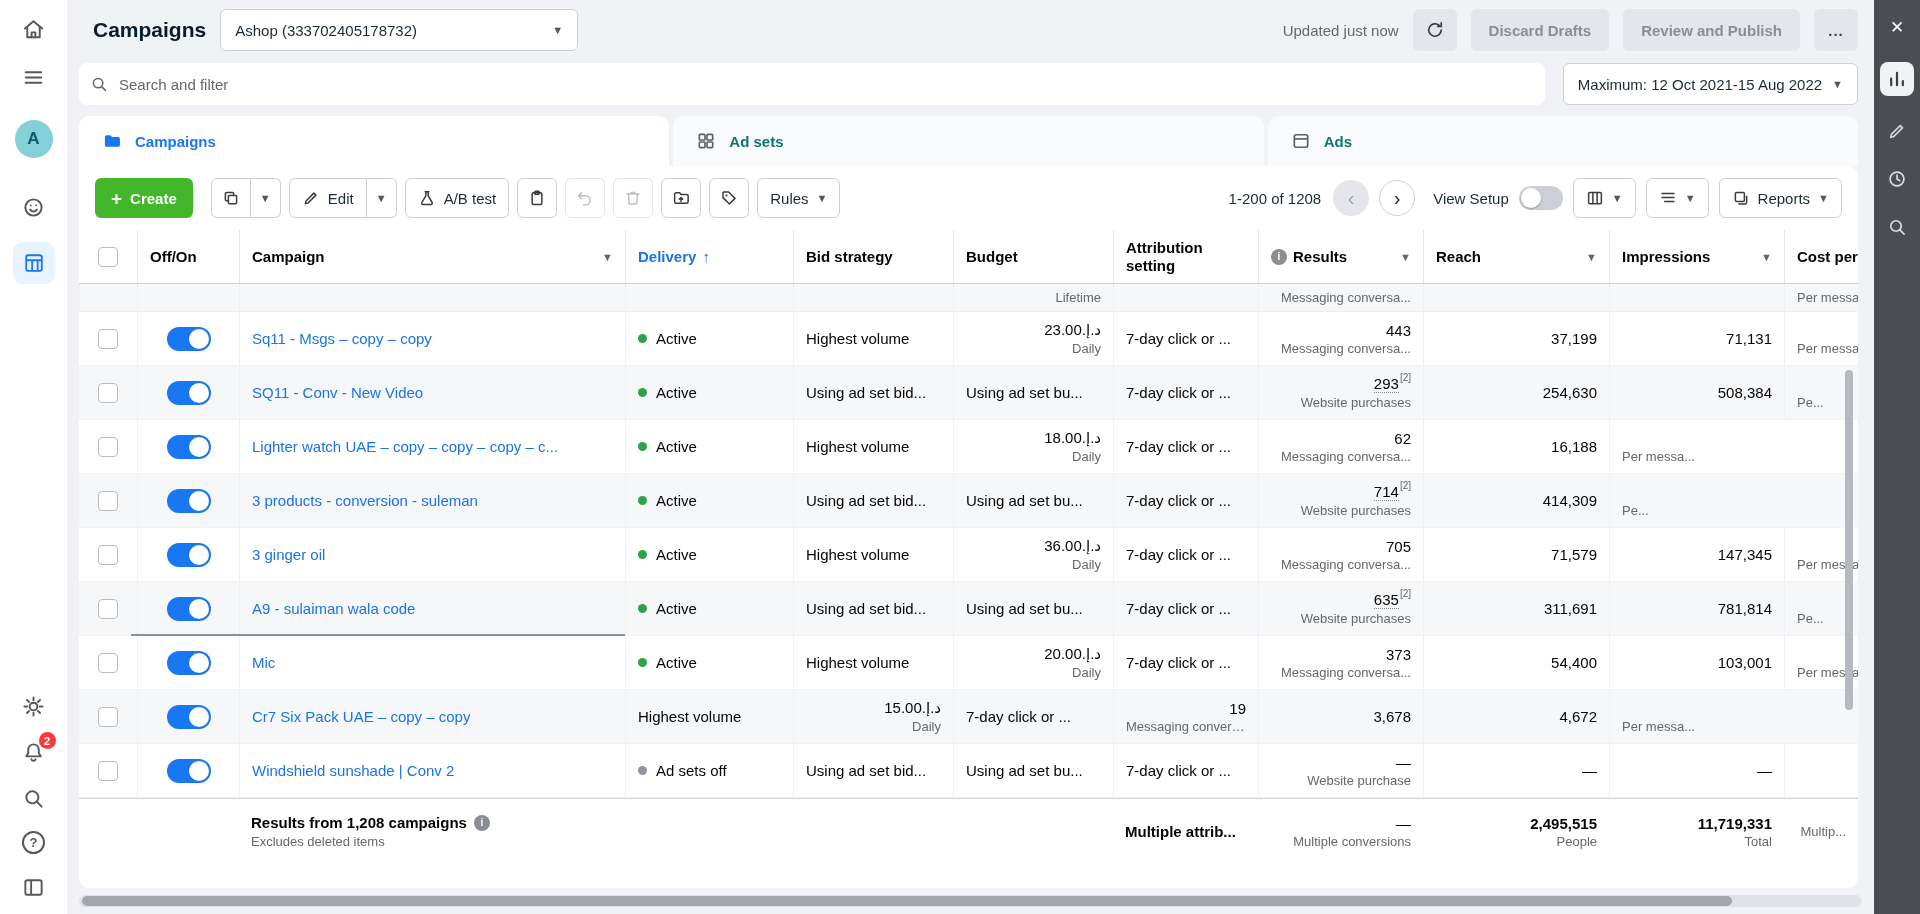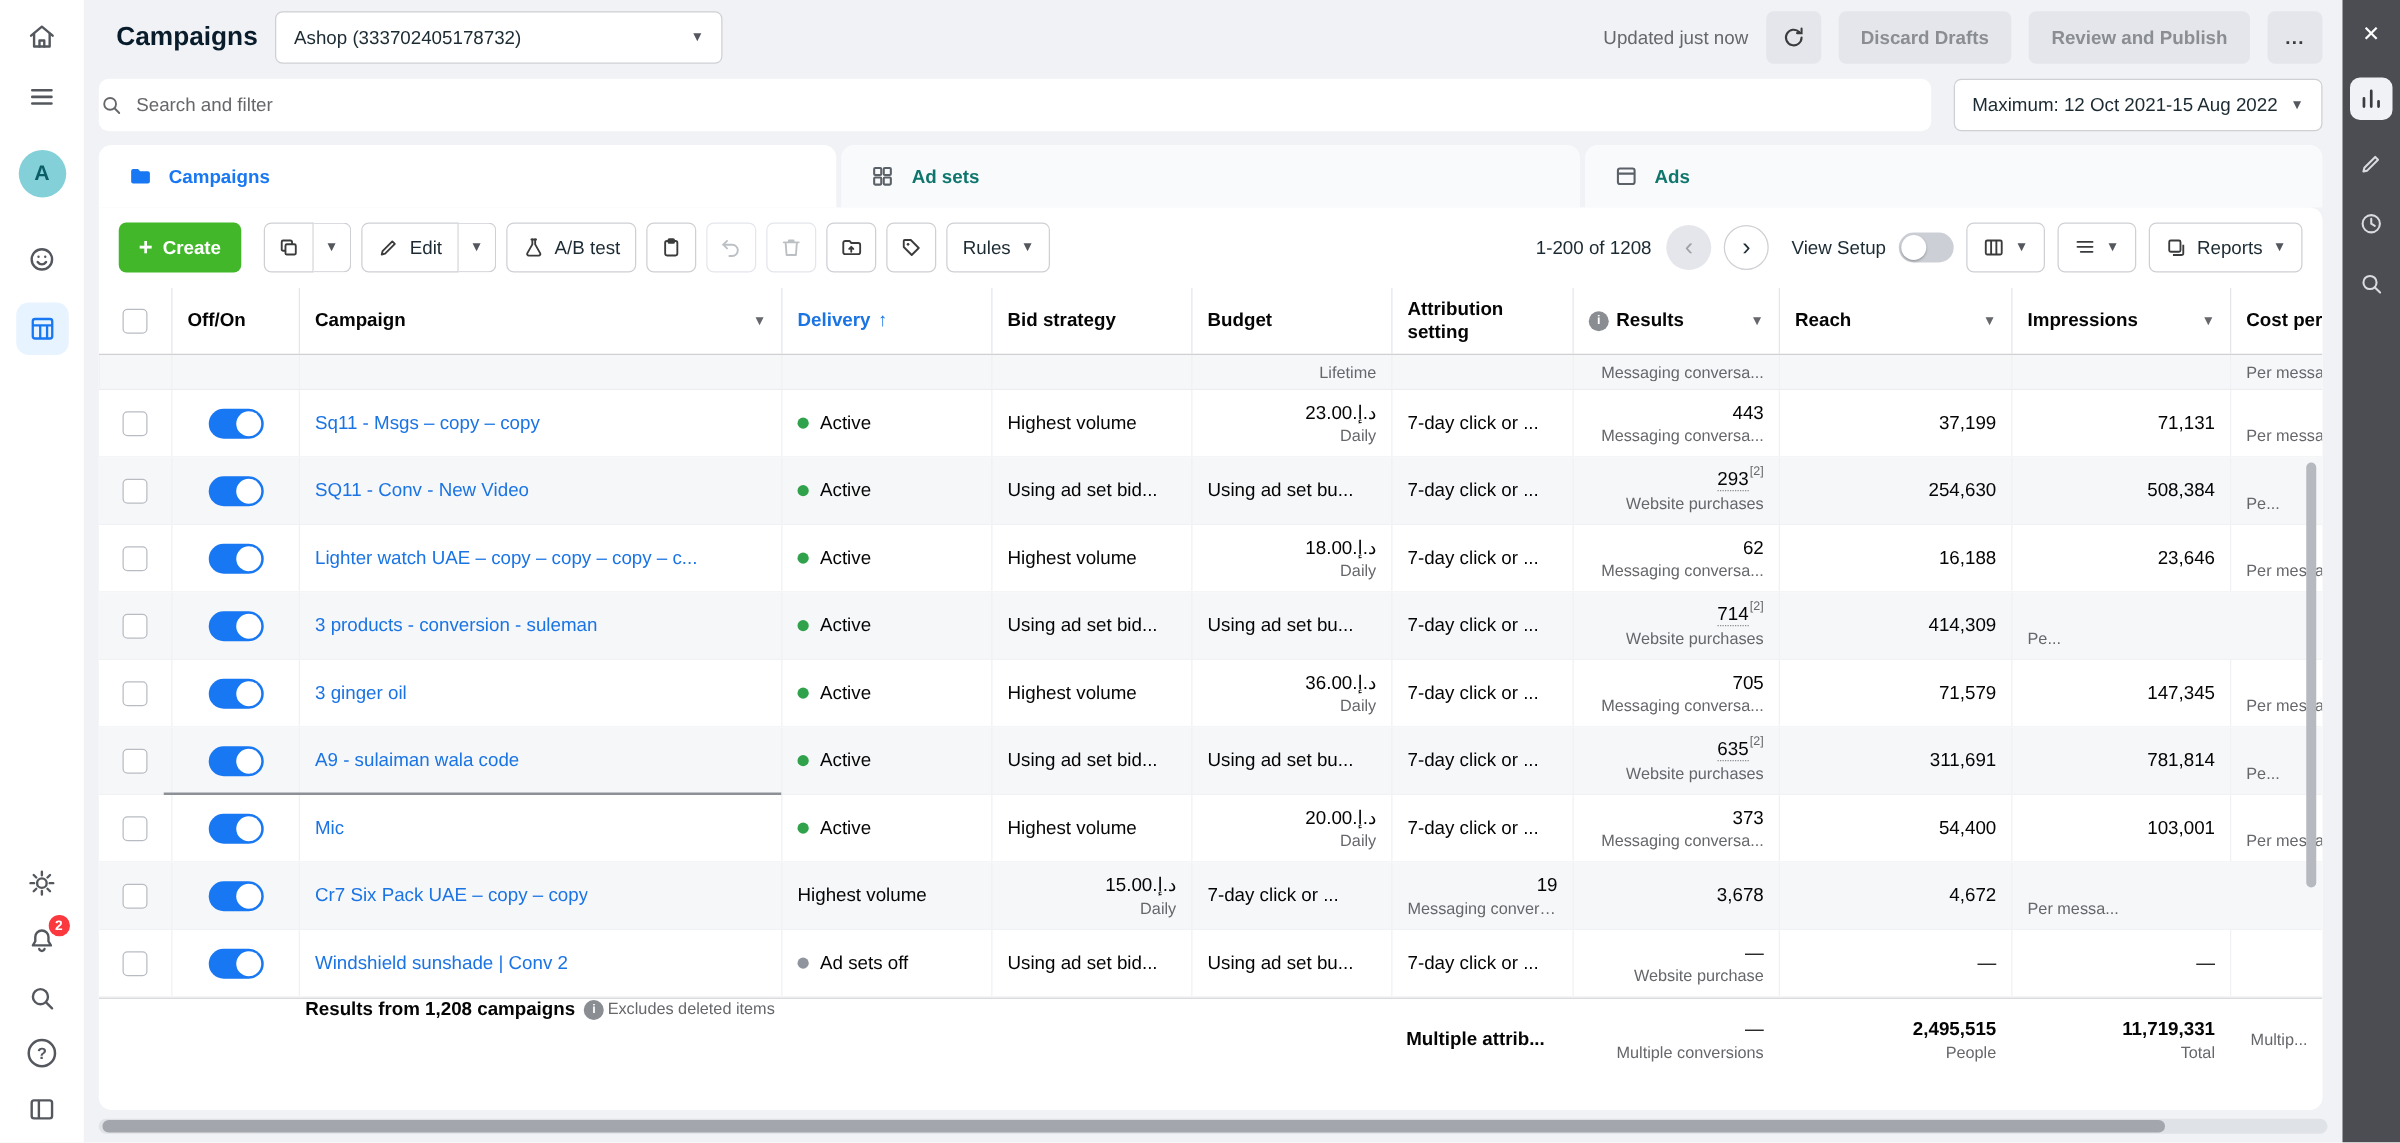--- a/index.html
+++ b/index.html
@@ -34,21 +34,21 @@
 .page-title{font-size:21px;font-weight:bold;color:#081c2c}
 .pill{height:42px;background:#fff;border:1px solid #ced0d4;border-radius:6px;display:flex;align-items:center;gap:10px;padding:0 14px;font-size:15px;color:#1c2b33}
 .account-pill{width:358px;justify-content:space-between}
 .updated{color:#65676b;margin-left:auto}
 .gbtn{height:42px;border-radius:6px;background:#e4e6eb;display:flex;align-items:center;justify-content:center;padding:0 18px;font-weight:600;color:#8a8d91;font-size:15px}
 .gbtn.iconb{width:44px;padding:0;color:#3a3b3c}
 .more-dots{font-weight:bold;color:#3a3b3c;letter-spacing:1px}
 .caret{font-size:11px;color:#54585e;line-height:1}
 
 .filter-row{height:48px;display:flex;align-items:center;gap:18px;padding:0 16px 0 12px;flex:none}
-.search-box{flex:1;height:42px;background:#fff;border-radius:8px;display:flex;align-items:center;gap:11px;padding:0 1px;color:#65676b}
+.search-box{flex:1;height:42px;background:#fff;border-radius:8px;display:flex;align-items:center;gap:11px;padding:0 11px;color:#65676b}
 .search-box svg{width:18px;height:18px;color:#65676b;flex:none}
 .search-box input{border:none;outline:none;flex:1;font-size:15px;font-family:inherit;color:#1c2b33;background:transparent}
 .search-box input::placeholder{color:#65676b}
 
 .tabs{height:58px;display:flex;align-items:flex-end;gap:4px;padding:0 16px 0 12px;flex:none}
 .tab{flex:1;max-width:594px;height:50px;border-radius:10px 10px 0 0;display:flex;align-items:center;gap:12px;padding:0 22px;background:rgba(255,255,255,.6);color:#0f766e;font-weight:600;font-size:15px}
 .tab .ticon{width:22px;height:22px;color:#5b6168;display:flex;align-items:center;justify-content:center}
 .tab .ticon svg{width:20px;height:20px}
 .tab.active{background:#fff;color:#1877f2}
 .tab.active .ticon{color:#1877f2}
@@ -112,21 +112,21 @@
 .r-label{font-size:13px;color:#65676b;max-width:100%;overflow:hidden;text-overflow:ellipsis}
 .num{justify-content:flex-end}
 .col-cost{align-items:flex-end;padding-bottom:9px}
 .cost-label{font-size:13px;color:#65676b}
 
 .partial{height:28px;background:#f6f7f9;border-bottom:1px solid #ebedf0;overflow:hidden;flex:none}
 .partial .cell{font-size:13px;color:#65676b;border-left:1px solid #f0f1f4}
 
 .tfoot{border-top:1px solid #ced0d4;height:66px;background:#fff;flex:none}
 .tfoot .cell{border-left:none}
-.f-camp{flex-direction:row;align-items:flex-start;justify-content:center;gap:3px}
+.f-camp{flex-direction:column;align-items:flex-start;justify-content:center;gap:3px}
 .sum-title{font-weight:bold;font-size:15px;color:#050505;display:flex;align-items:center;gap:7px}
 .sum-note{font-size:13px;color:#65676b}
 .f-bold{font-weight:bold}
 .f-col{flex-direction:column;align-items:flex-end;justify-content:center;gap:2px}
 .f-label{font-size:13px;color:#65676b}
 
 
 .v-scroll{position:absolute;right:5px;top:140px;width:8px;height:340px;border-radius:4px;background:#b6b9bf;z-index:5}
 .h-track{position:absolute;left:12px;right:12px;bottom:7px;height:12px;border-radius:6px;background:#dfe2e6;z-index:5}
 .h-thumb{position:absolute;left:3px;top:1px;width:1650px;height:10px;border-radius:5px;background:#a3a7ad}
@@ -572,23 +572,20 @@
             </div>
     <div class="cell col-results">
       <span class="r-line">
                 <span class="r-val">62</span>
               </span>
       <span class="r-label">Messaging conversa...</span>
     </div>
     <div class="cell num">
               <span class="reach-text">16,188</span>
             </div>
-    <div class="cell num">
-              <span class="imp-text">23,646</span>
-            </div>
     <div class="cell col-cost">
               <span class="cost-label">Per messa...</span>
             </div>
   </div>
           <div class="trow row alt">
     <div class="cell">
               <span class="checkbox"></span>
             </div>
     <div class="cell c-toggle">
               <span class="toggle">

